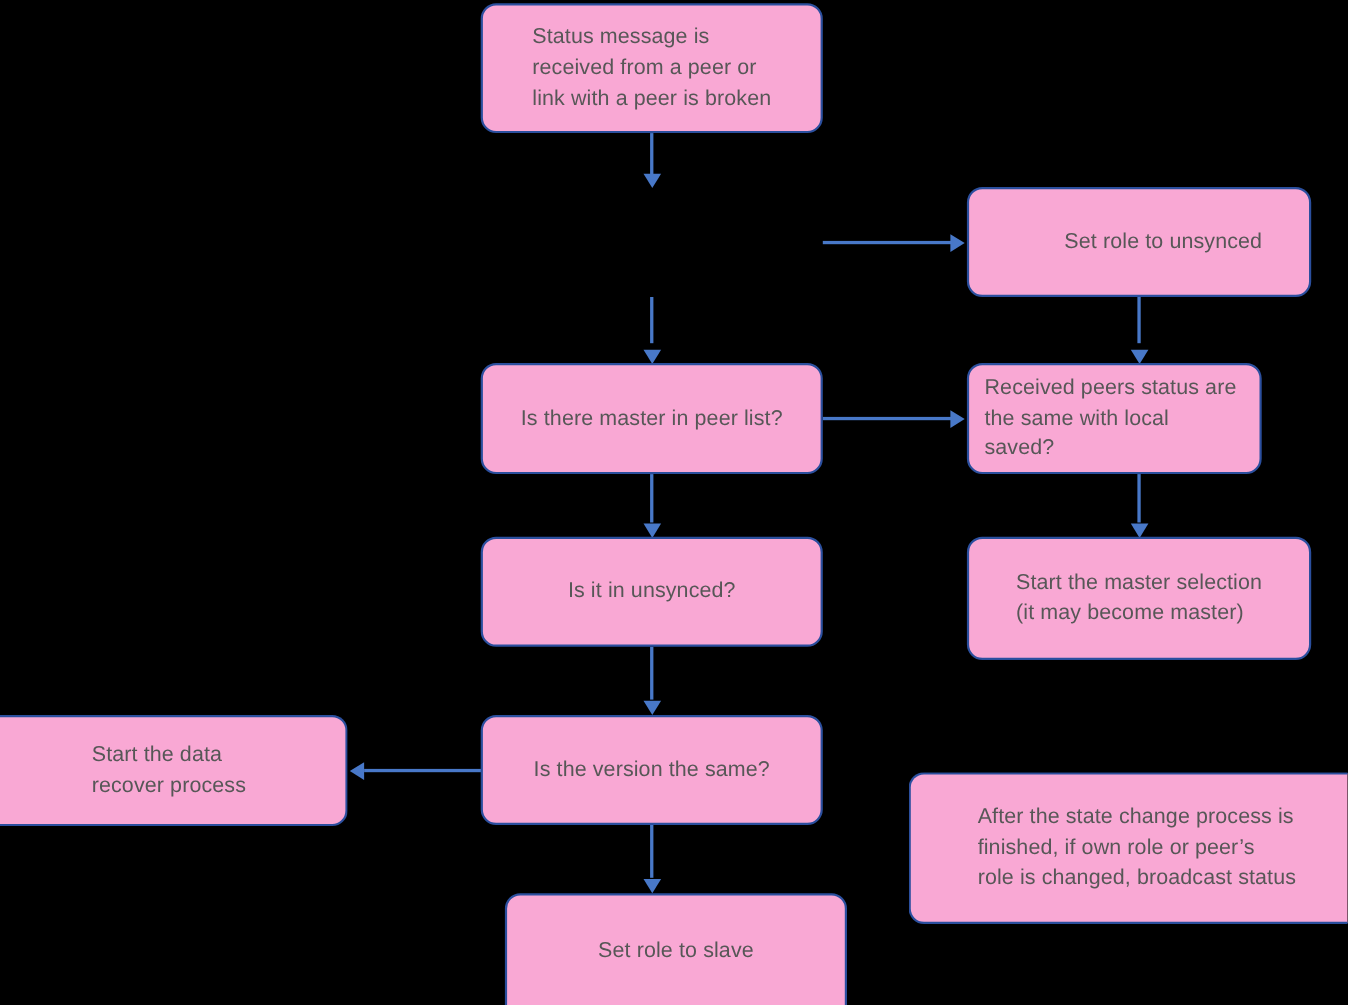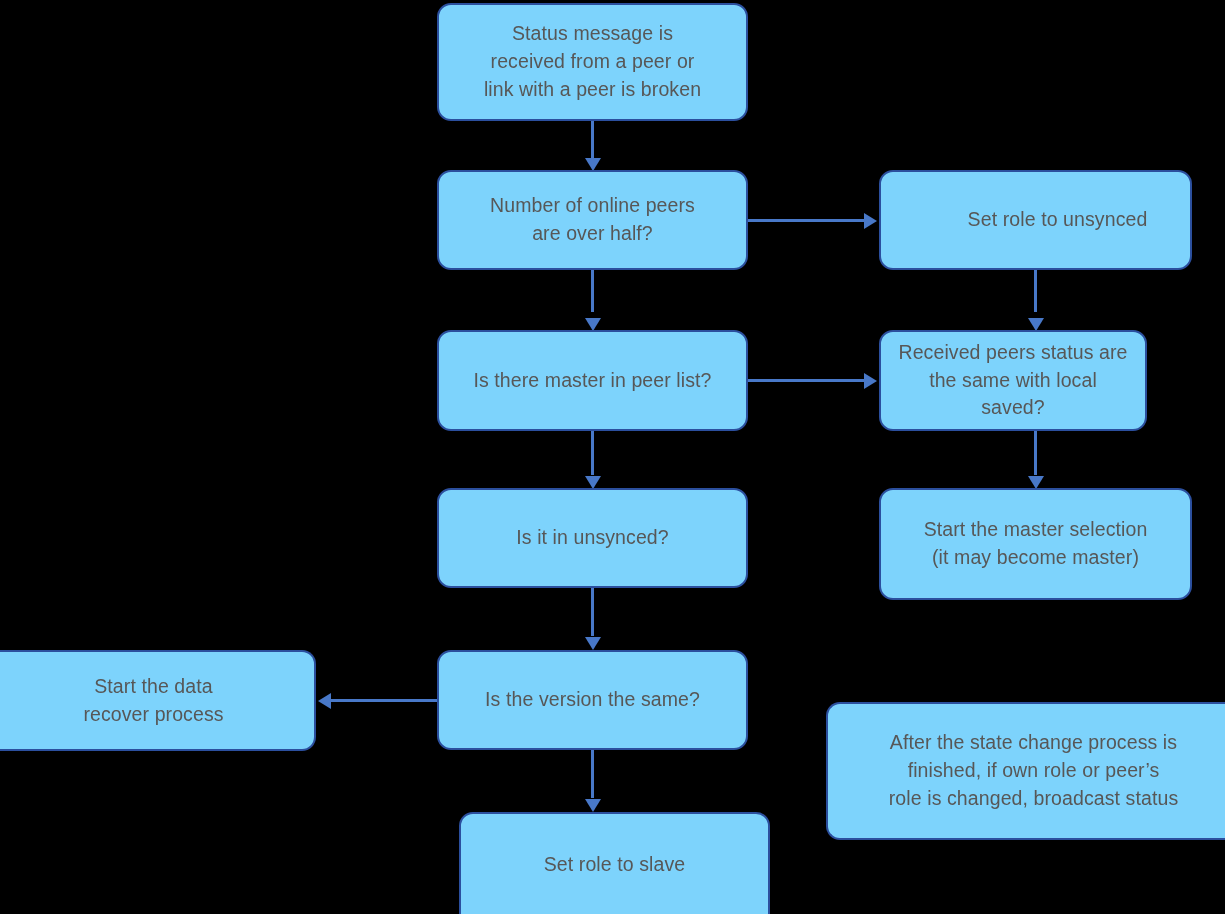--- a/index.html
+++ b/index.html
@@ -21,25 +21,25 @@
     width: 1225px;
     height: 914px;
   }
 
   
   .node {
     position: absolute;
     box-sizing: border-box;
     border: 2.5px solid #2b4f9e;
     border-radius: 14px;
-    background: #7dd3fc;
+    background: #f9a8d4;
     display: flex;
     align-items: center;
     justify-content: center;
-    text-align: center;
+    text-align: left;
     z-index: 3;
   }
   .node .node-label {
     display: block;
     color: #575757;
     font-size: 19.5px;
     line-height: 1.42;
     letter-spacing: 0.1px;
     padding: 0 14px;
     white-space: pre-line;
@@ -132,24 +132,20 @@
 
   <div class="conn v-line" style="left:591px; top:750px; height:48px;"></div>
   <div class="arrow-down" style="left:584.5px; top:799px;"></div>
 
   <div class="node n-start">
     <span class="node-label">Status message is
 received from a peer or
 link with a peer is broken</span>
   </div>
 
-  <div class="node n-online">
-    <span class="node-label">Number of online peers
-are over half?</span>
-  </div>
 
   <div class="node n-master">
     <span class="node-label">Is there master in peer list?</span>
   </div>
 
   <div class="node n-unsyncedq">
     <span class="node-label">Is it in unsynced?</span>
   </div>
 
   <div class="node n-version">

